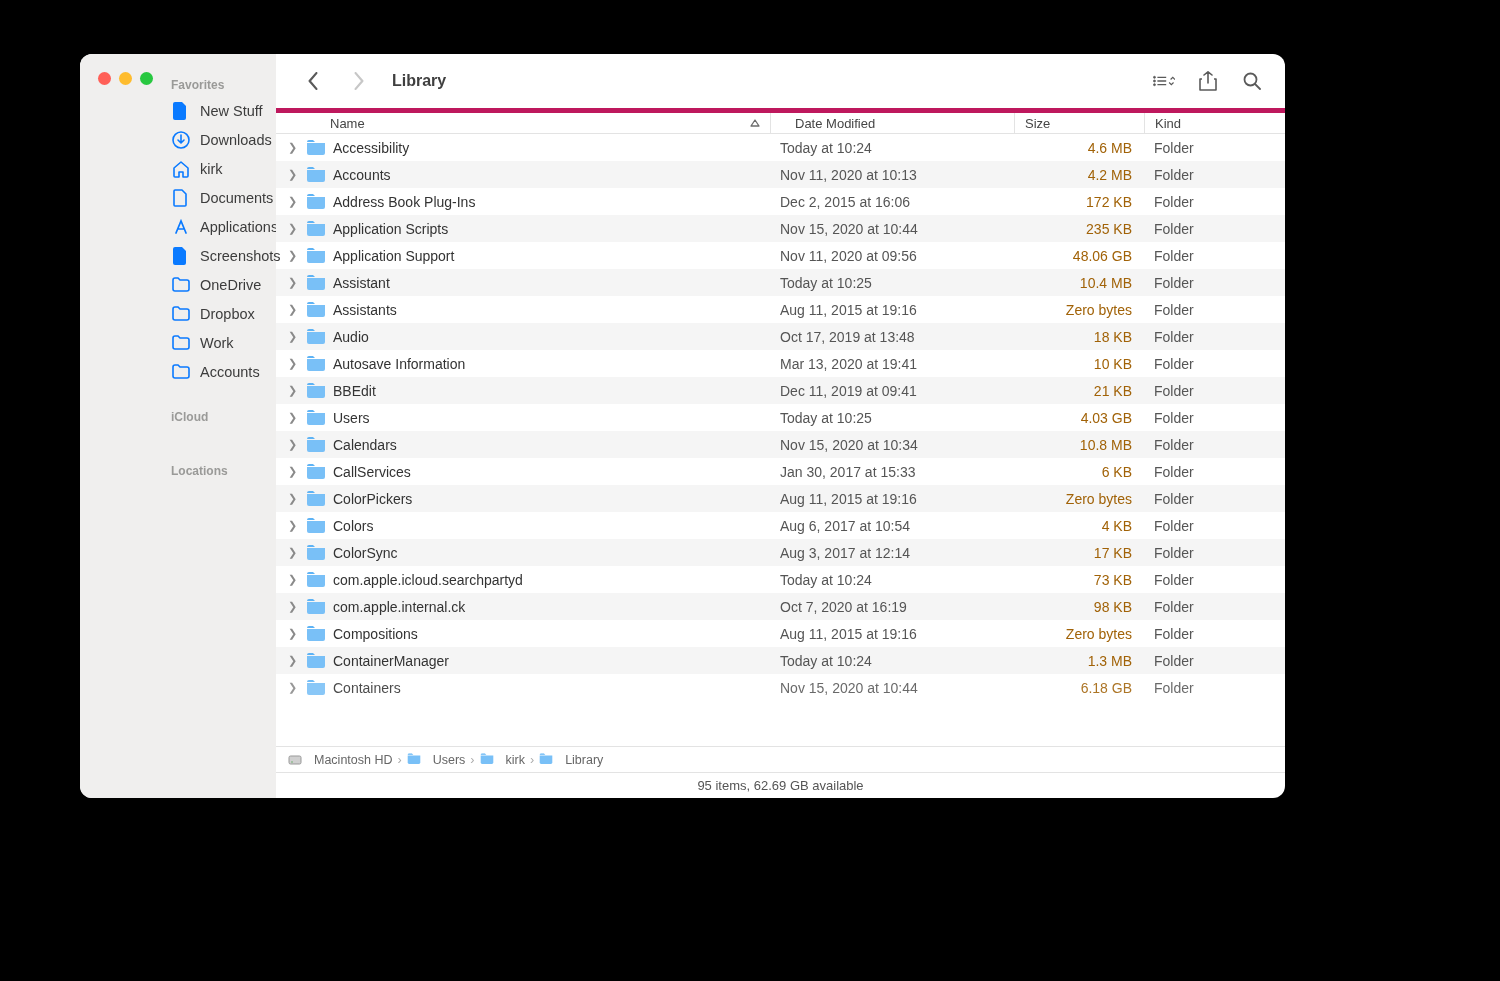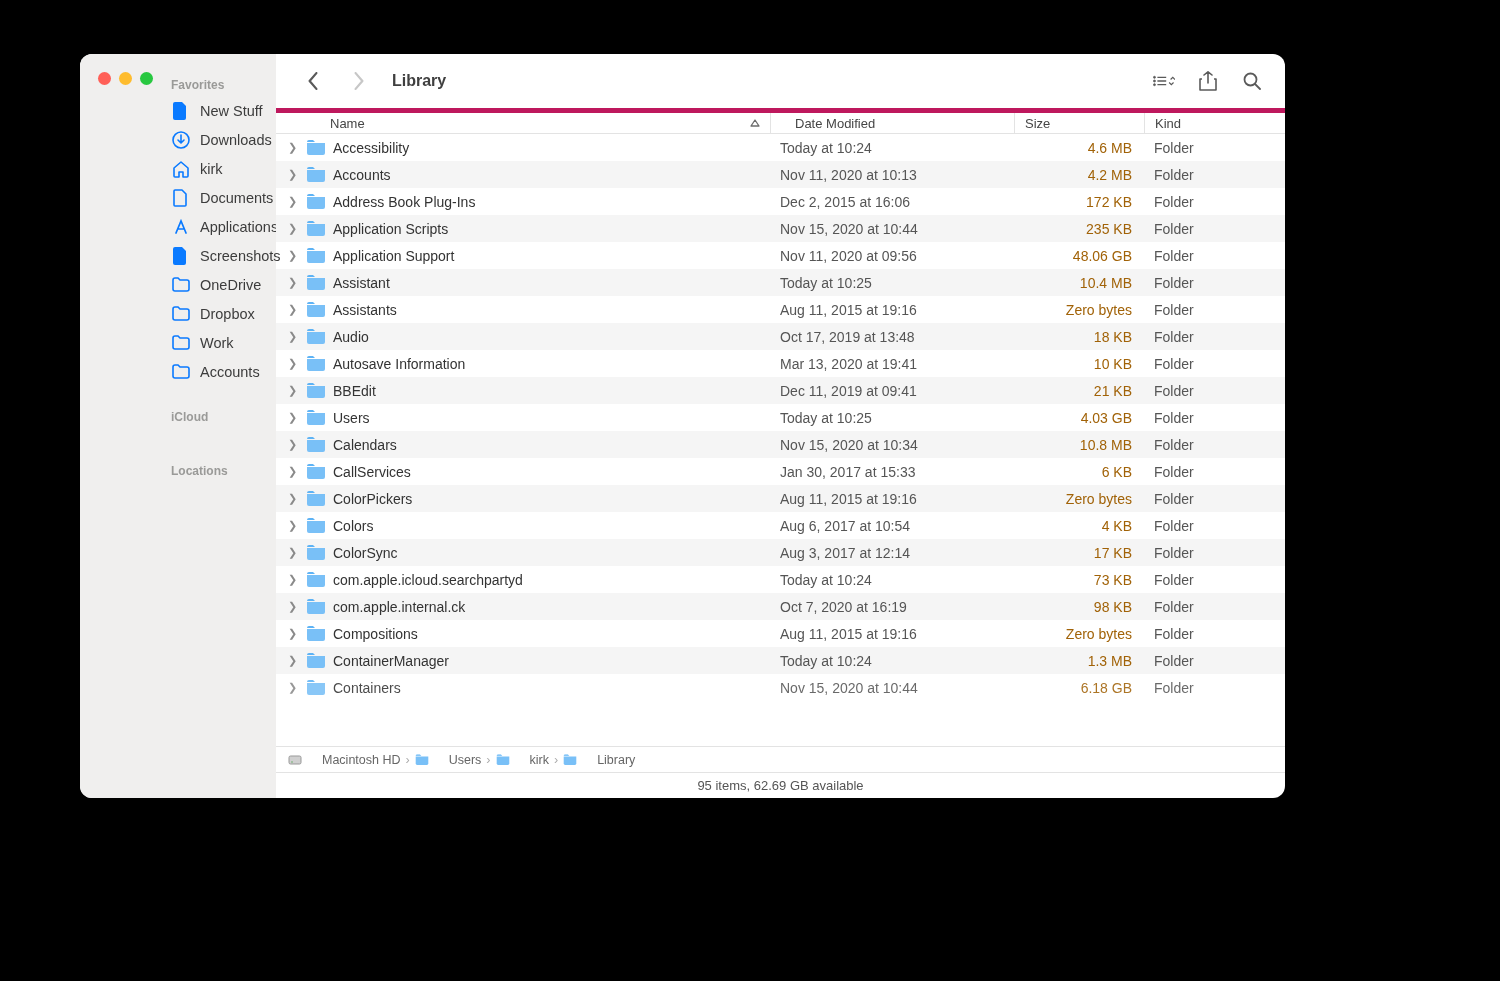--- a/index.html
+++ b/index.html
@@ -35,21 +35,21 @@
   .row { display: flex; align-items: center; height: 27px; font-size: 14px; color: #333; }
   .row.alt { background: #f5f5f5; }
   .cell-name { width: 494px; display: flex; align-items: center; padding-left: 12px; }
   .disclosure { color: #8a8a8a; font-size: 11px; width: 12px; }
   .folder-ic { width: 20px; height: 16px; margin: 0 7px 0 6px; flex-shrink: 0;}
   .cell-date { width: 244px; padding-left: 10px; color: #555; }
   .cell-size { width: 130px; text-align: right; padding-right: 12px; color: #a16207; }
   .cell-kind { flex: 1; padding-left: 10px; color: #555; }
   .pathbar { height: 26px; border-top: 1px solid #e3e3e3; display: flex; align-items: center; padding: 0 12px; font-size: 12.5px; color: #666; gap: 5px; }
   .pathbar .sep { color: #aaa; }
-  .pathbar .pseg { display: inline-flex; align-items: center; gap: 20px; }
+  .pathbar .pseg { display: inline-flex; align-items: flex-start; gap: 12px; }
   .statusbar { height: 26px; border-top: 1px solid #e3e3e3; display: flex; align-items: center; justify-content: center; font-size: 13px; color: #555; }
   svg { display: block; }
   .folder-svg { fill: #79c0f7; }
   .folder-svg-tab { fill: #5eb3f5; }
   .row:last-child .cell-name, .row:last-child .cell-date, .row:last-child .cell-size, .row:last-child .cell-kind { opacity: .88; }
 </style>
 </head>
 <body>
 
 <div class="window">

